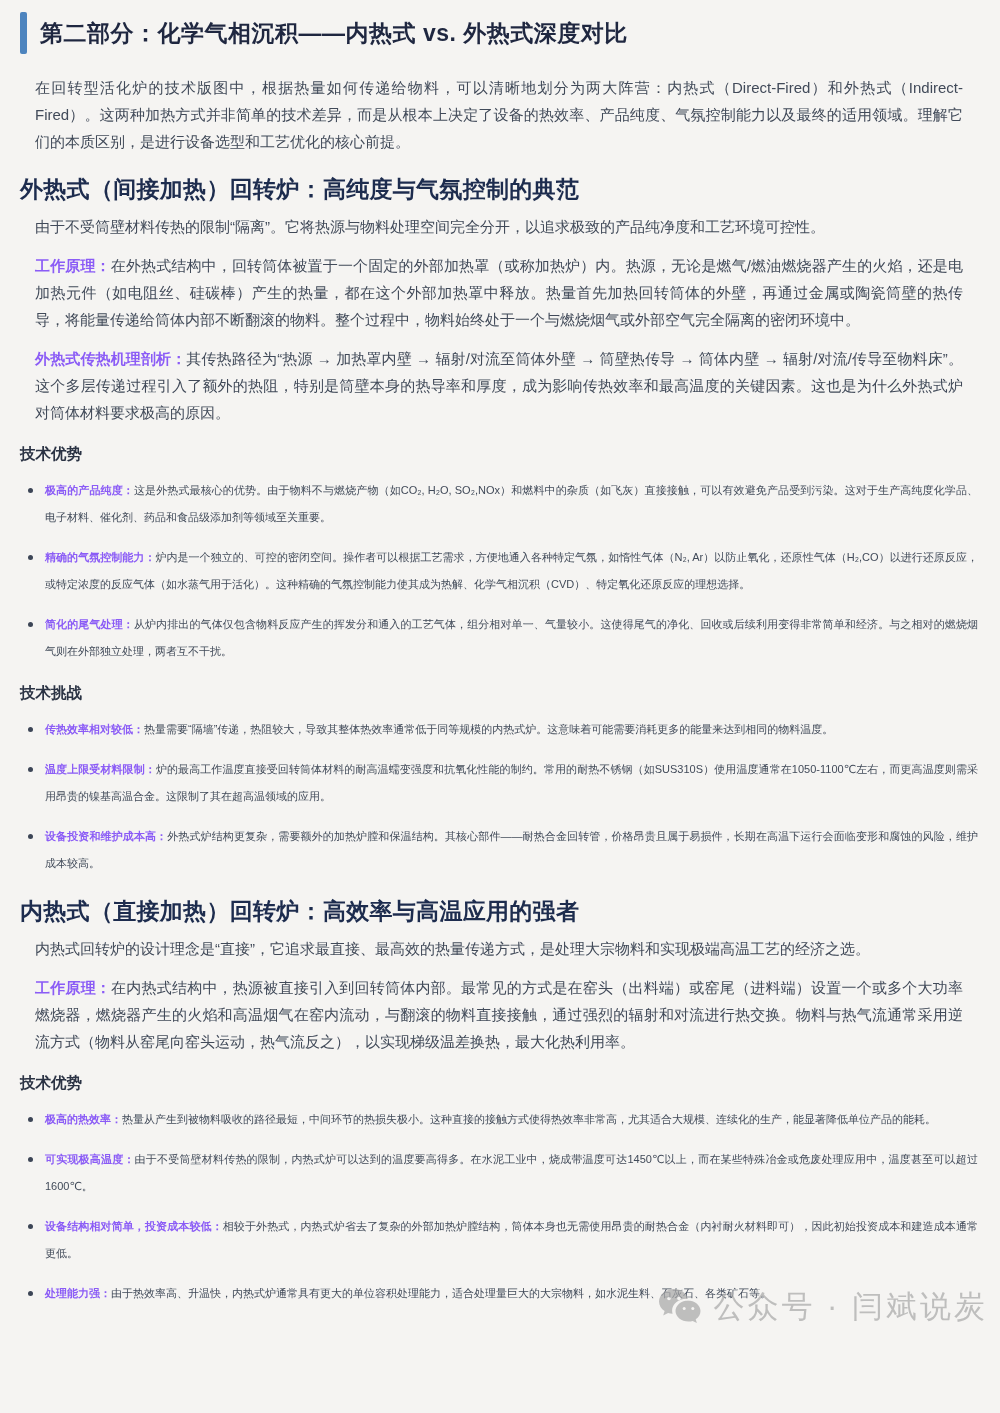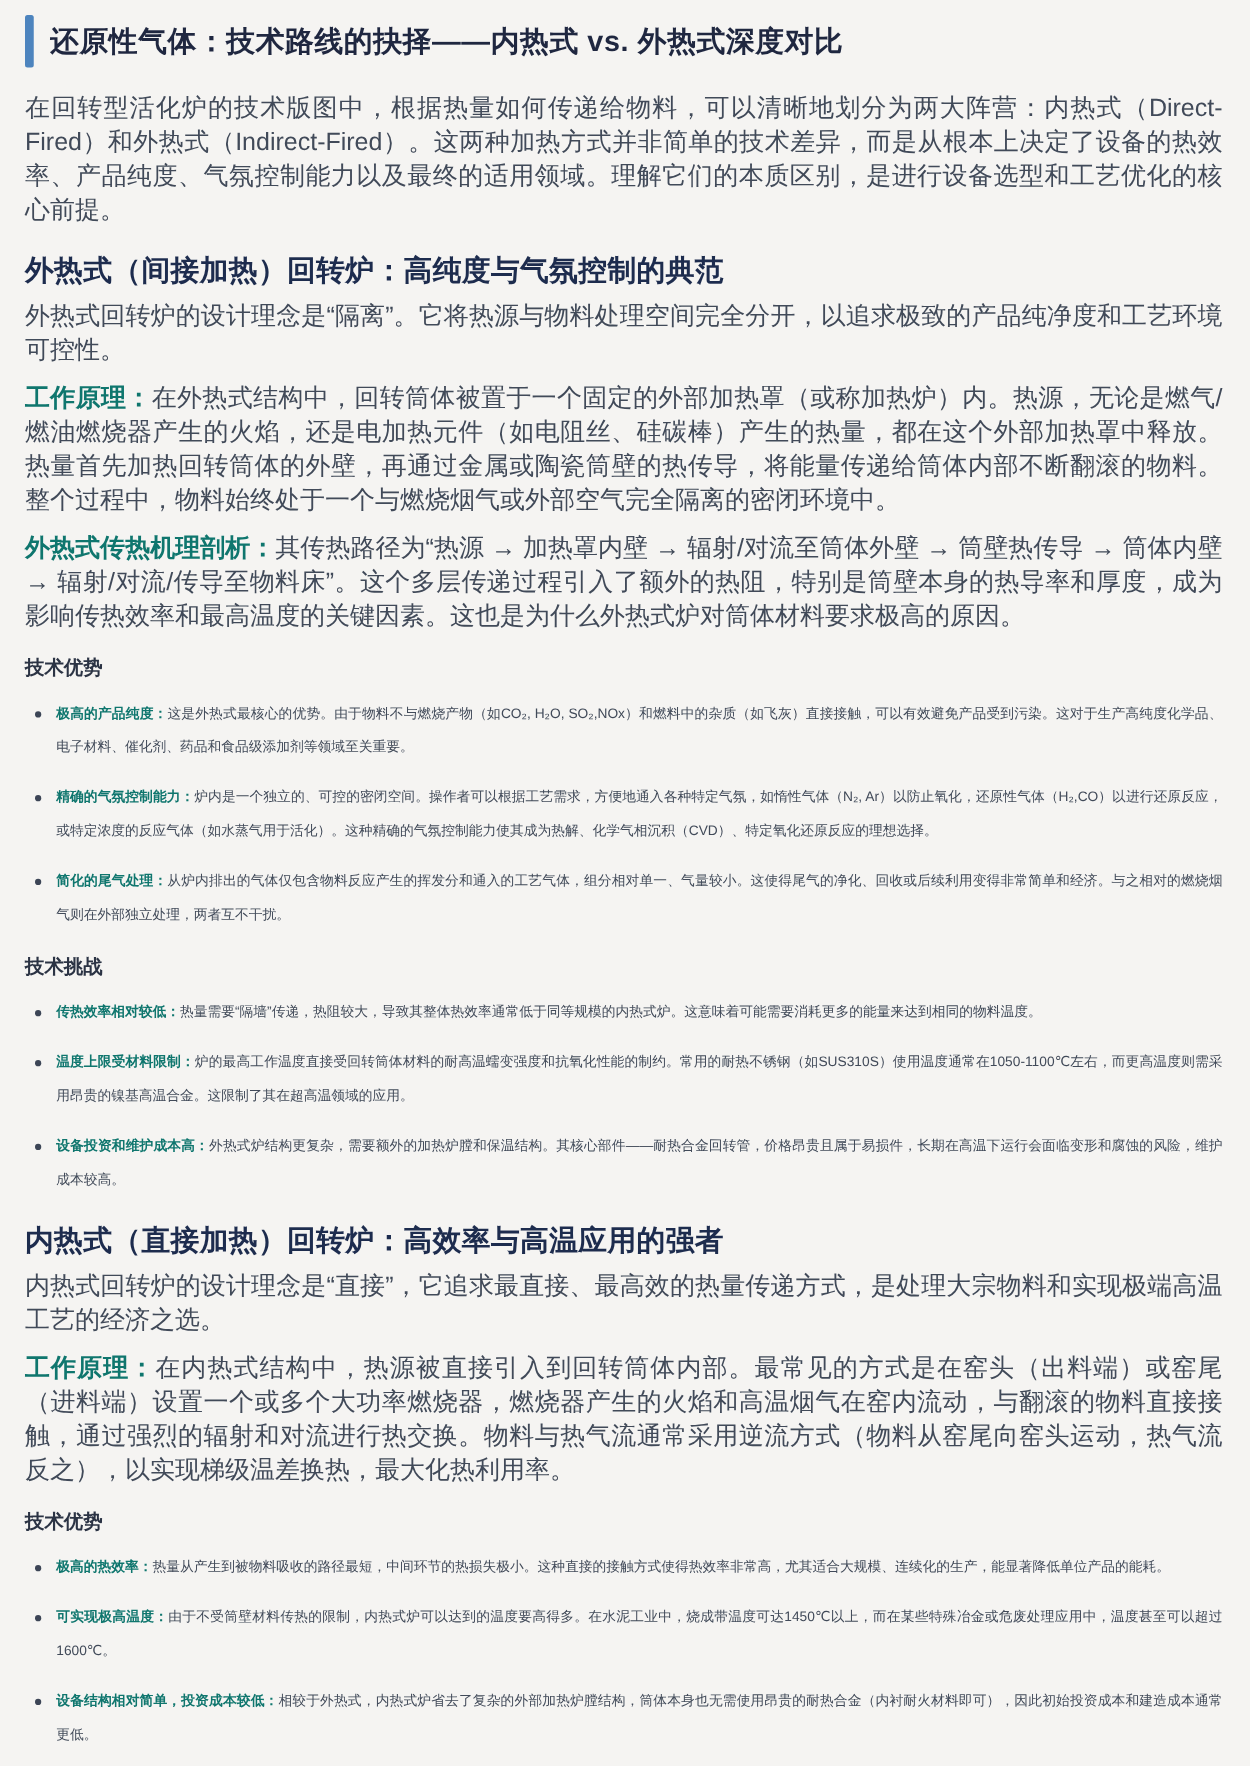--- a/index.html
+++ b/index.html
@@ -32,30 +32,30 @@
     margin: 0;
     font-size: 23px;
     font-weight: 700;
     color: #1f2740;
     line-height: 42px;
     letter-spacing: 0.5px;
   }
 
   
   .body-text {
-    font-size: 20px;
+    font-size: 15px;
     line-height: 27px;
     text-align: justify;
-    margin: 12px 0;
+    margin: 12px 15px;
     color: #414a59;
   }
   .intro { margin-top: 20px; }
   .lead-label {
     font-weight: 700;
-    color: #0f766e;
+    color: #8b5cf6;
   }
 
   
   h2.section-heading {
     font-size: 23px;
     font-weight: 700;
     color: #1d2c4e;
     margin: 22px 0 12px 0;
     line-height: 24px;
     letter-spacing: 0.3px;
@@ -111,29 +111,29 @@
   }
   .watermark svg { display: block; }
 </style>
 </head>
 <body>
 
 <div class="page">
 
   <header class="doc-title-wrap">
     <span class="accent-bar"></span>
-    <h1 class="doc-title">还原性气体：技术路线的抉择——内热式 vs. 外热式深度对比</h1>
+    <h1 class="doc-title">第二部分：化学气相沉积——内热式 vs. 外热式深度对比</h1>
   </header>
 
   <p class="body-text intro">在回转型活化炉的技术版图中，根据热量如何传递给物料，可以清晰地划分为两大阵营：内热式（Direct-Fired）和外热式（Indirect-Fired）。这两种加热方式并非简单的技术差异，而是从根本上决定了设备的热效率、产品纯度、气氛控制能力以及最终的适用领域。理解它们的本质区别，是进行设备选型和工艺优化的核心前提。</p>
 
   <section>
     <h2 class="section-heading">外热式（间接加热）回转炉：高纯度与气氛控制的典范</h2>
 
-    <p class="body-text">外热式回转炉的设计理念是“隔离”。它将热源与物料处理空间完全分开，以追求极致的产品纯净度和工艺环境可控性。</p>
+    <p class="body-text">由于不受筒壁材料传热的限制“隔离”。它将热源与物料处理空间完全分开，以追求极致的产品纯净度和工艺环境可控性。</p>
 
     <p class="body-text"><strong class="lead-label">工作原理：</strong><span>在外热式结构中，回转筒体被置于一个固定的外部加热罩（或称加热炉）内。热源，无论是燃气/燃油燃烧器产生的火焰，还是电加热元件（如电阻丝、硅碳棒）产生的热量，都在这个外部加热罩中释放。热量首先加热回转筒体的外壁，再通过金属或陶瓷筒壁的热传导，将能量传递给筒体内部不断翻滚的物料。整个过程中，物料始终处于一个与燃烧烟气或外部空气完全隔离的密闭环境中。</span></p>
 
     <p class="body-text"><strong class="lead-label">外热式传热机理剖析：</strong><span>其传热路径为“热源 → 加热罩内壁 → 辐射/对流至筒体外壁 → 筒壁热传导 → 筒体内壁 → 辐射/对流/传导至物料床”。这个多层传递过程引入了额外的热阻，特别是筒壁本身的热导率和厚度，成为影响传热效率和最高温度的关键因素。这也是为什么外热式炉对筒体材料要求极高的原因。</span></p>
 
     <h3 class="sub-heading">技术优势</h3>
     <ul class="bullet-list">
       <li><strong class="lead-label">极高的产品纯度：</strong><span>这是外热式最核心的优势。由于物料不与燃烧产物（如CO₂, H₂O, SO₂,NOx）和燃料中的杂质（如飞灰）直接接触，可以有效避免产品受到污染。这对于生产高纯度化学品、电子材料、催化剂、药品和食品级添加剂等领域至关重要。</span></li>
       <li><strong class="lead-label">精确的气氛控制能力：</strong><span>炉内是一个独立的、可控的密闭空间。操作者可以根据工艺需求，方便地通入各种特定气氛，如惰性气体（N₂, Ar）以防止氧化，还原性气体（H₂,CO）以进行还原反应，或特定浓度的反应气体（如水蒸气用于活化）。这种精确的气氛控制能力使其成为热解、化学气相沉积（CVD）、特定氧化还原反应的理想选择。</span></li>
       <li><strong class="lead-label">简化的尾气处理：</strong><span>从炉内排出的气体仅包含物料反应产生的挥发分和通入的工艺气体，组分相对单一、气量较小。这使得尾气的净化、回收或后续利用变得非常简单和经济。与之相对的燃烧烟气则在外部独立处理，两者互不干扰。</span></li>

